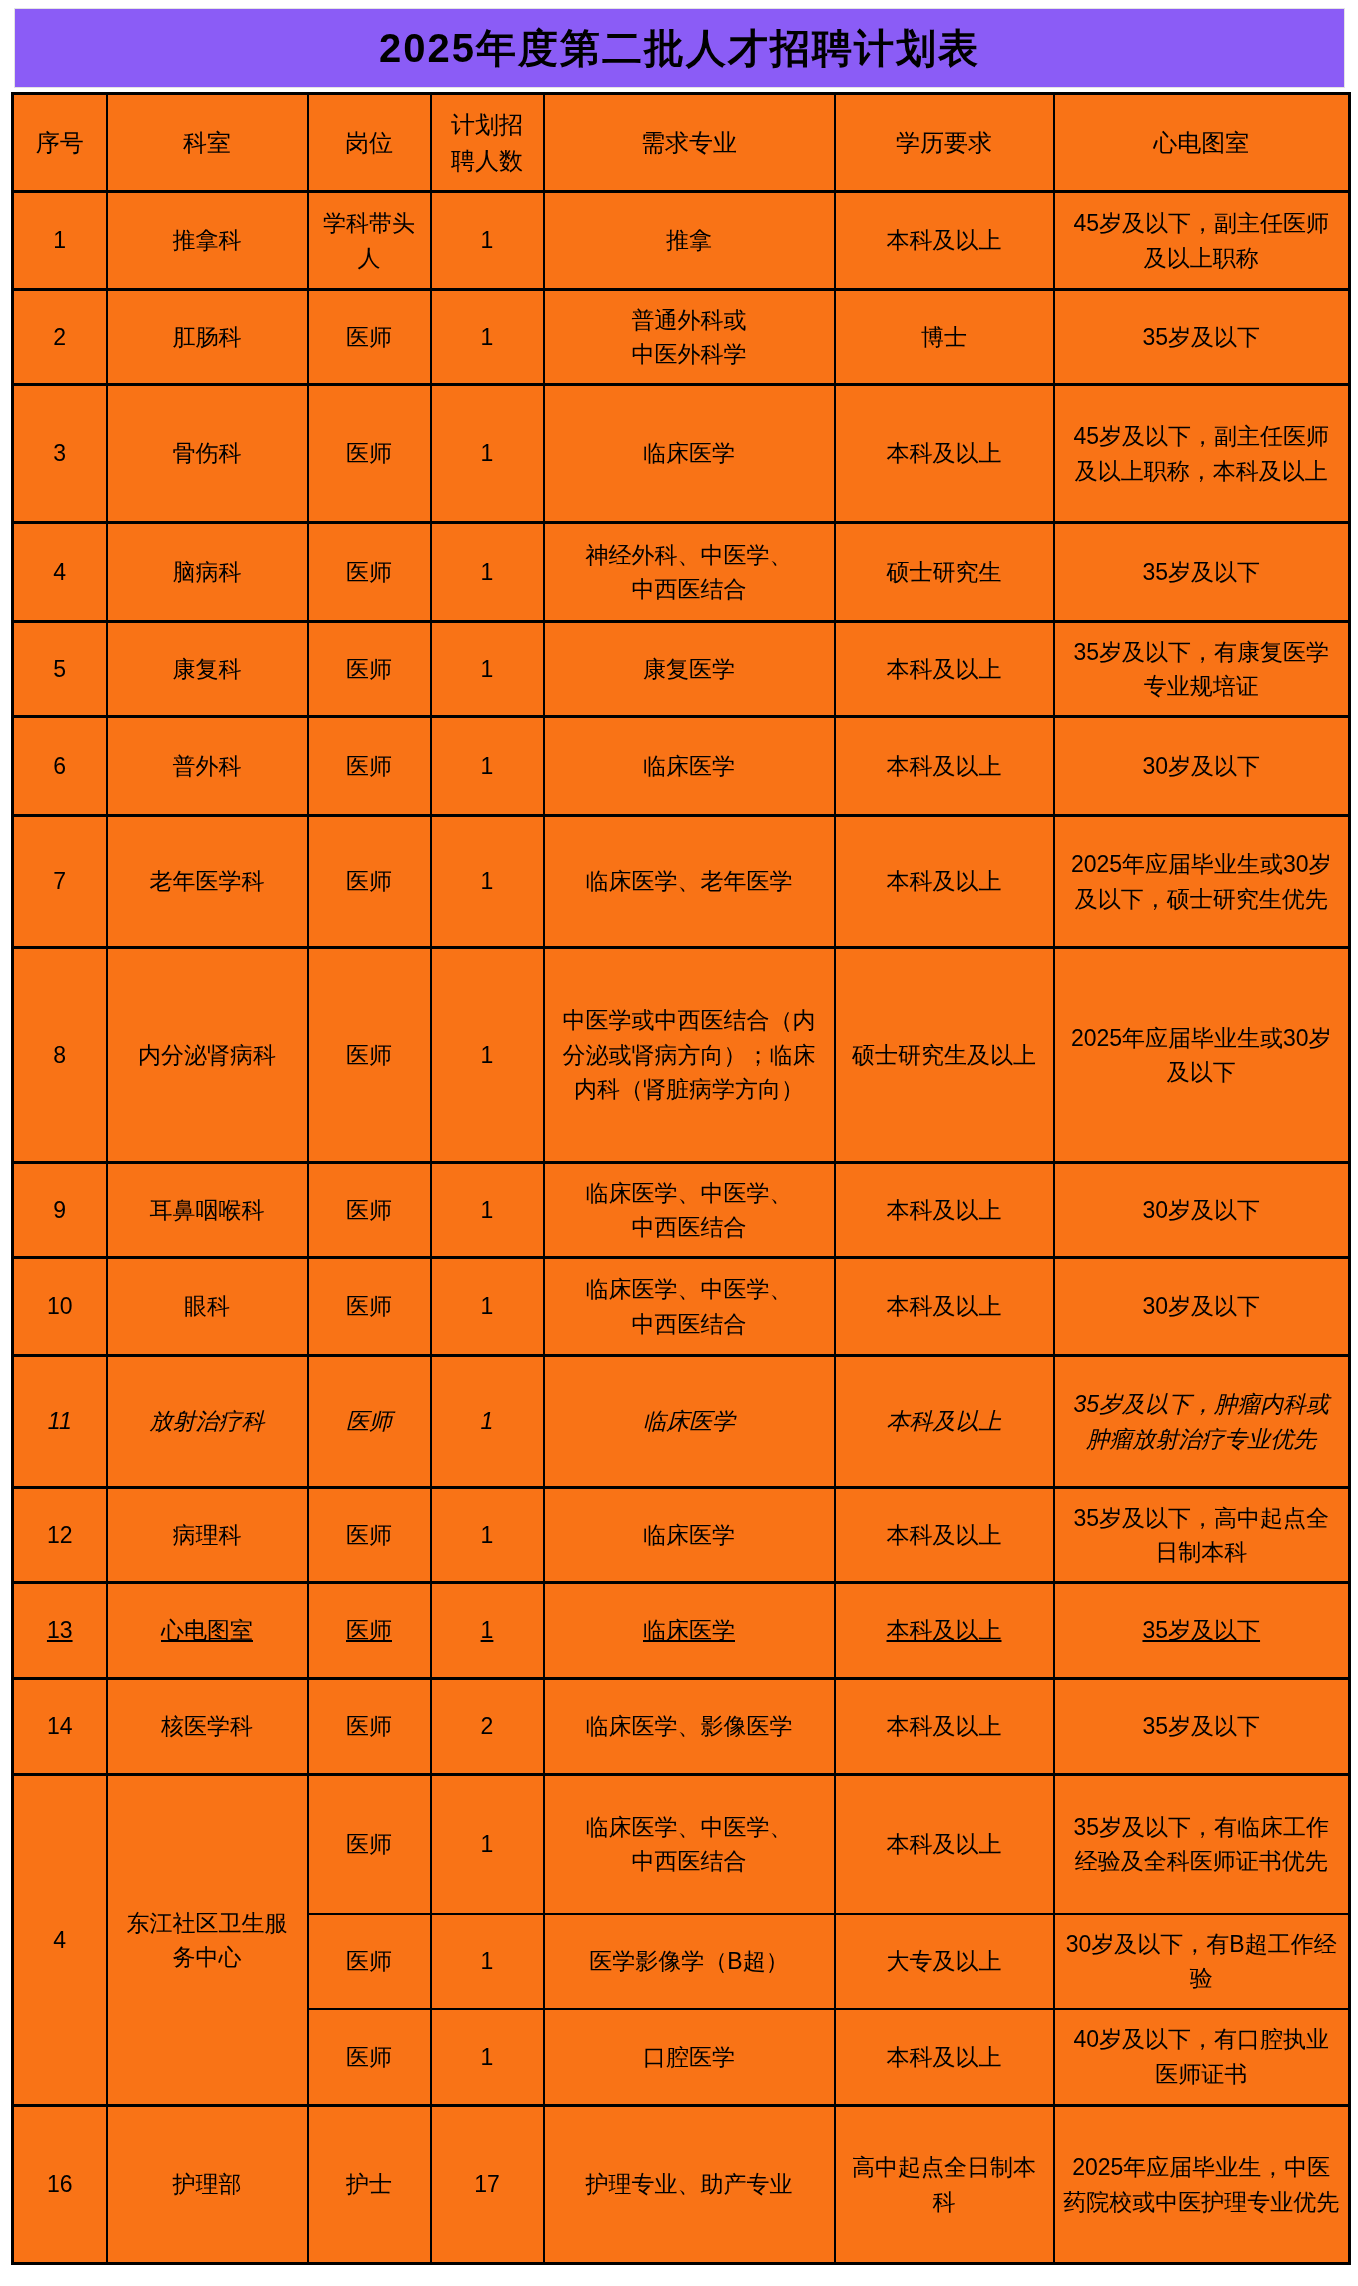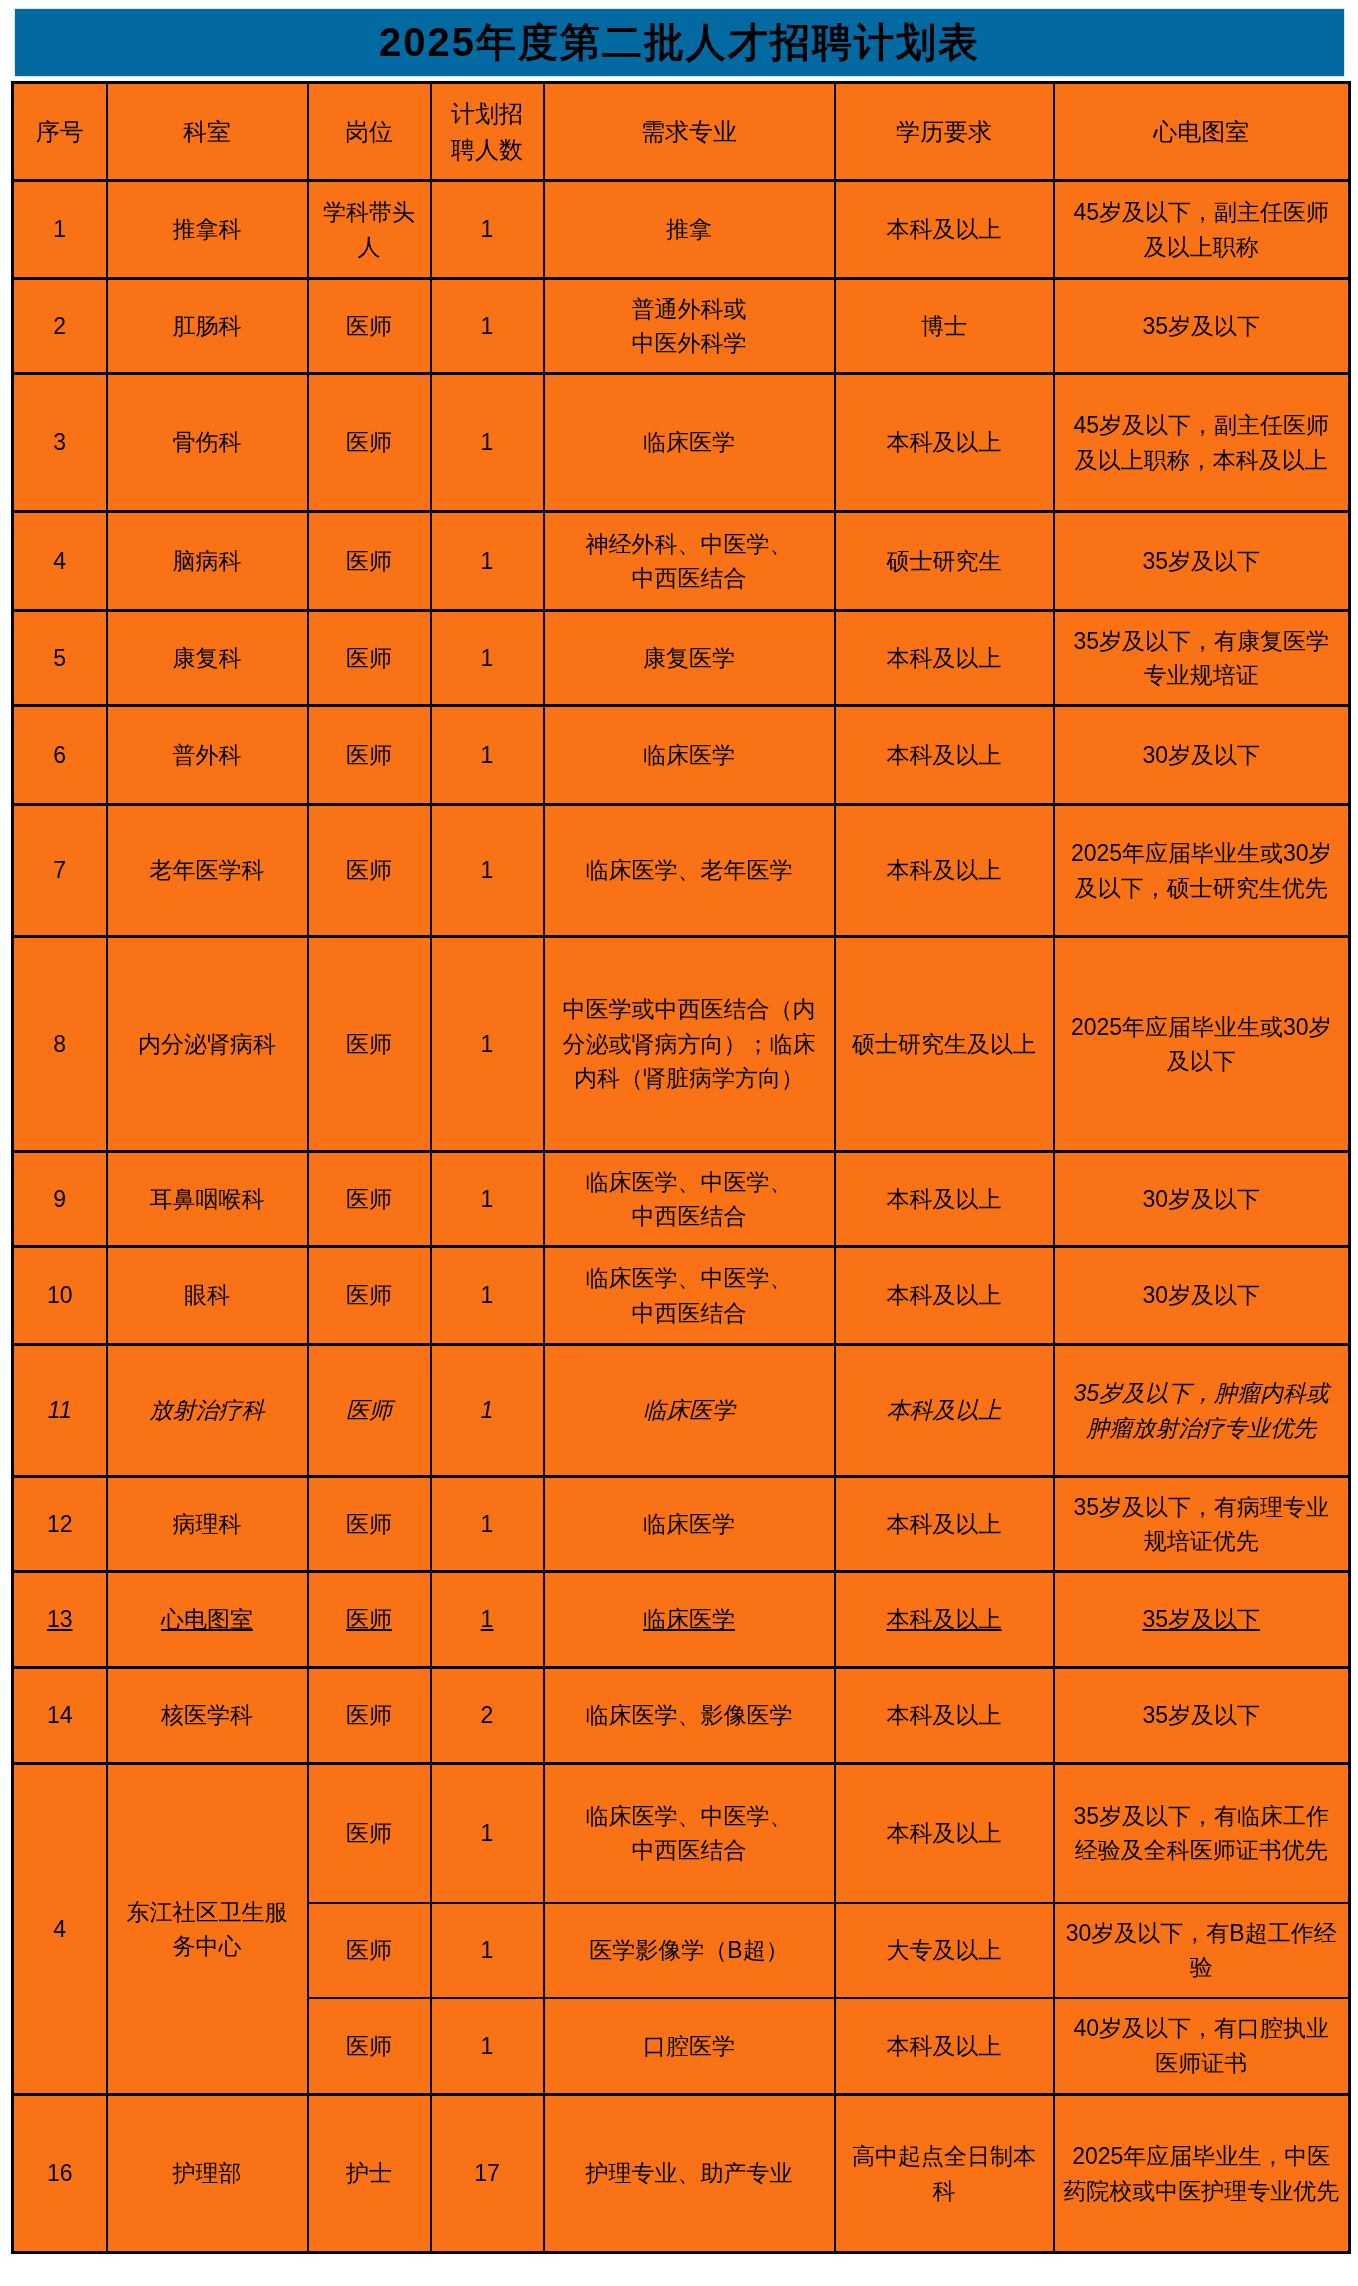--- a/index.html
+++ b/index.html
@@ -1,21 +1,21 @@
 <!DOCTYPE html>
 <html><head>
 <meta charset="utf-8">
 <style>
   html,body{margin:0;padding:0;background:#ffffff;color:#000;
     font-family:"Liberation Sans","DejaVu Sans",sans-serif;}
   .page{width:1358px;height:2286px;box-sizing:border-box;
     padding:8px 10px 0 11px;background:#ffffff;overflow:hidden;}
-  .title-box{box-sizing:border-box;width:1331px;margin-left:3px;height:69px;
+  .title-box{box-sizing:border-box;width:1331px;margin-left:3px;height:80px;
     border:1px solid #e3e3e3;display:flex;align-items:center;justify-content:center;
-    font-size:40px;font-weight:bold;letter-spacing:2px;margin-bottom:4px;background:#0369a1;}
+    font-size:40px;font-weight:bold;letter-spacing:2px;margin-bottom:4px;background:#8b5cf6;}
   table.recruit{border-collapse:collapse;table-layout:fixed;width:1337px;
     border:3px solid #000;background:#f97316;}
   .recruit th,.recruit td{
     border:2px solid #000;border-top-width:3px;border-bottom-width:3px;
     text-align:center;vertical-align:middle;
     font-size:23px;line-height:1.5;font-weight:normal;
     white-space:pre-line;padding:4px 8px;box-sizing:border-box;overflow:hidden;}
   .recruit thead tr{height:98px;}
   .recruit th{font-size:24px;}
   .recruit tr.subrow td{border-top-width:2px;}
@@ -154,21 +154,21 @@
           <td>本科及以上</td>
           <td>35岁及以下，肿瘤内科或肿瘤放射治疗专业优先</td>
         </tr>
         <tr style="height: 95px;">
           <td>12</td>
           <td>病理科</td>
           <td>医师</td>
           <td>1</td>
           <td>临床医学</td>
           <td>本科及以上</td>
-          <td>35岁及以下，有病理专业规培证优先</td>
+          <td>35岁及以下，高中起点全日制本科</td>
         </tr>
         <tr style="height: 96px; text-decoration: underline;">
           <td>13</td>
           <td>心电图室</td>
           <td>医师</td>
           <td>1</td>
           <td>临床医学</td>
           <td>本科及以上</td>
           <td>35岁及以下</td>
         </tr>

